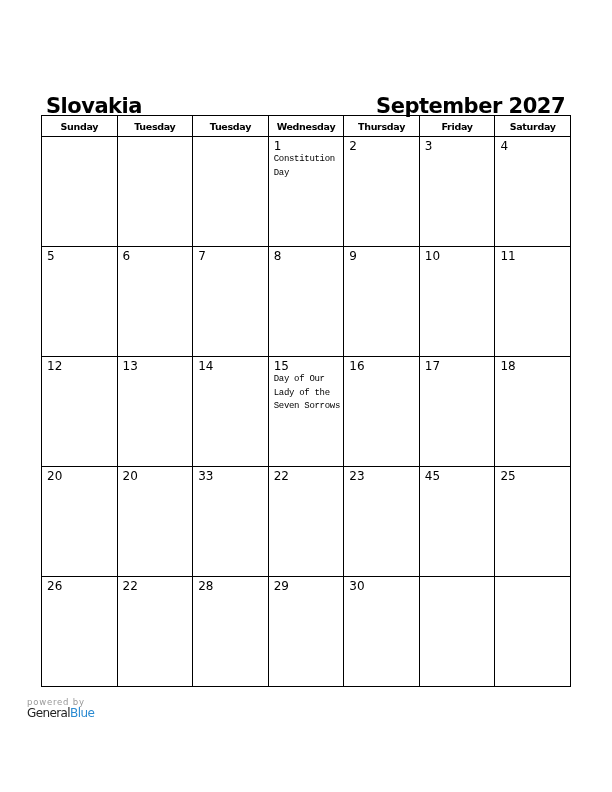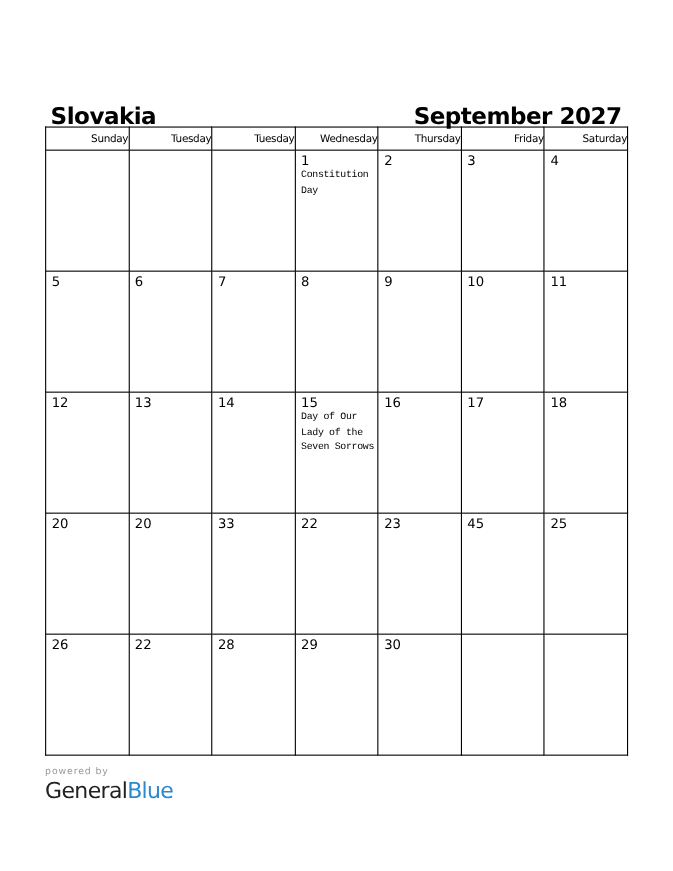--- a/index.html
+++ b/index.html
@@ -2,27 +2,27 @@
 <html><head>
 <meta charset="utf-8">
 <style>
   html, body { margin:0; padding:0; background:#fff; }
   body { width:612px; height:792px; position:relative; font-family:"Liberation Sans", sans-serif; color:#000; }
   .title { position:absolute; top:70px; font-weight:bold; font-size:21px; font-family:"DejaVu Sans", sans-serif; letter-spacing:-0.5px;margin-top:24px; }
   .country { left:46px; }
   .month { right:47px; }
   table.cal { position:absolute; left:41px; top:115px; border-collapse:collapse; table-layout:fixed; width:530px; }
   table.cal td, table.cal th { border:1px solid #000; padding:0; vertical-align:top; }
-  table.cal th { height:20px; font-weight:normal; font-size:9.5px; text-align:right; vertical-align:middle; font-family:"DejaVu Sans", sans-serif; letter-spacing:-0.3px;margin-top:36px; }
+  table.cal th { height:20px; font-weight:bold; font-size:9.5px; text-align:center; vertical-align:middle; font-family:"DejaVu Sans", sans-serif; letter-spacing:-0.3px;margin-top:36px; }
   table.cal td { height:109px; }
   .daynum { display:block; font-size:12px; padding:2px 0 0 5px; font-family:"DejaVu Sans", sans-serif; }
   .event { display:block; font-size:9px; line-height:13.5px; padding:0 2px 0 5px; font-family:Liberation Mono, monospace; letter-spacing:-0.3px; }
-  .footer { position:absolute; left:41px; top:697px; }
+  .footer { position:absolute; left:27px; top:697px; }
   .powered { font-size:8.5px; color:#999; letter-spacing:0.8px; font-family:"DejaVu Sans", sans-serif; }
-  .brand { font-size:20px; margin-top:-1px; font-family:"DejaVu Sans", sans-serif; letter-spacing:-0.6px; }
+  .brand { font-size:12px; margin-top:-1px; font-family:"DejaVu Sans", sans-serif; letter-spacing:-0.6px; }
   .brand .g { color:#222; }
   .brand .b { color:#2a8ad1; }
 </style>
 </head>
 <body>
 
 <div class="title country">Slovakia</div>
 <div class="title month">September 2027</div>
 
 <table class="cal">

